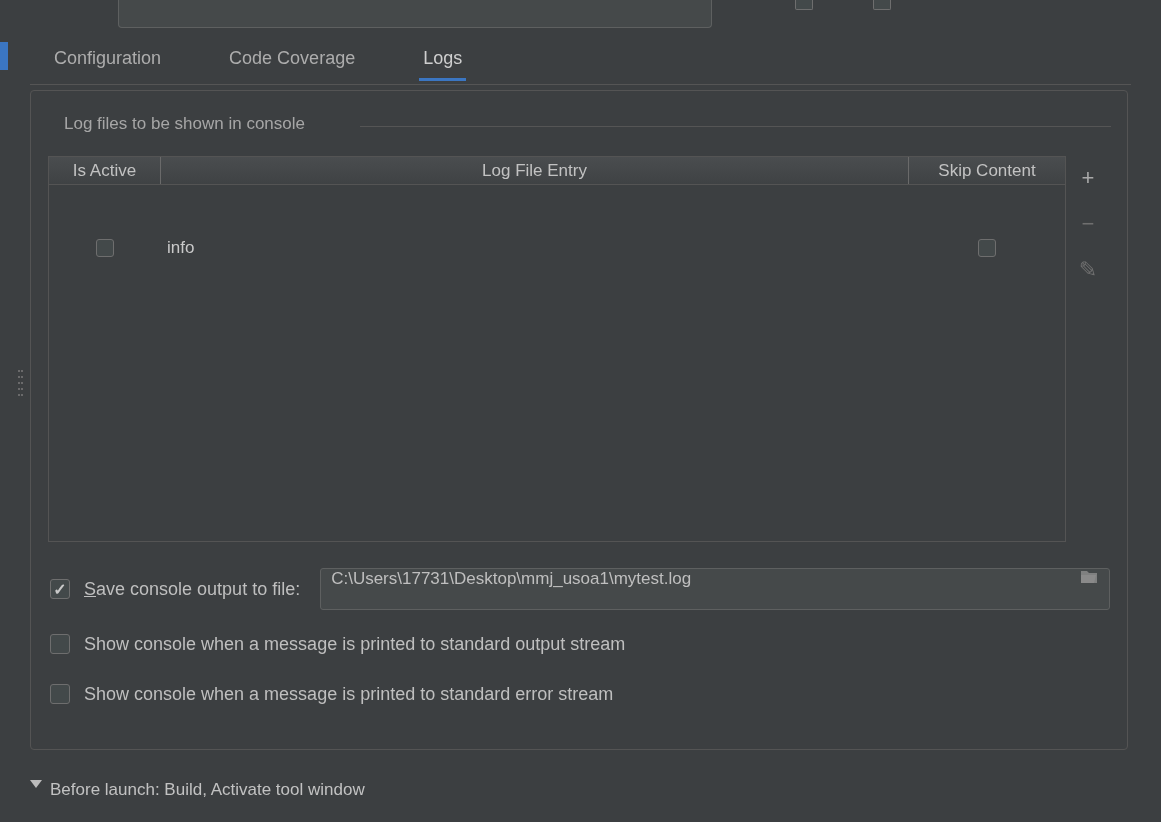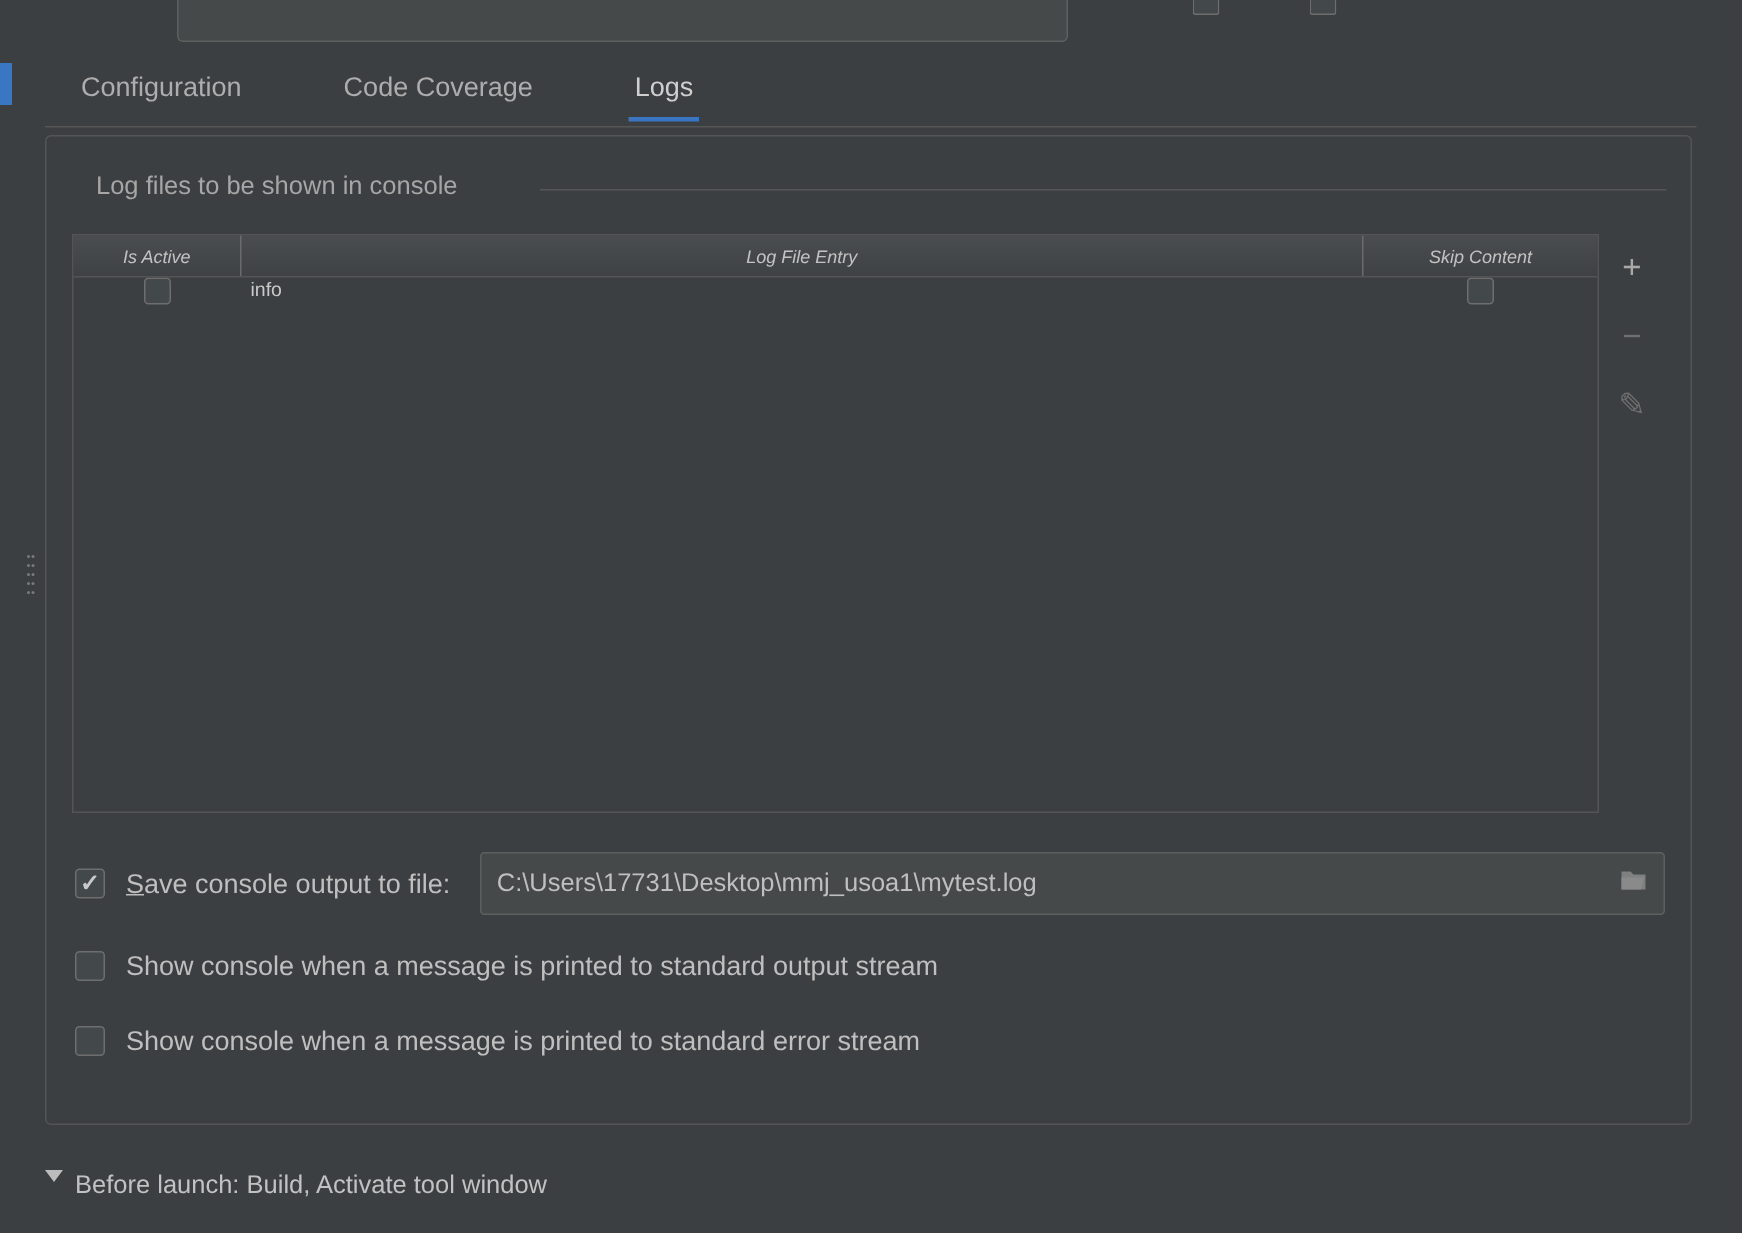--- a/index.html
+++ b/index.html
@@ -74,34 +74,34 @@
     position: absolute; left: 48px; top: 156px;
     width: 1018px; height: 386px;
     border: 1px solid #545454;
     background: #3c3f41;
     display: flex; flex-direction: column;
   }
   .thead {
     display: flex; height: 28px;
     background: linear-gradient(#4a4d4f, #3f4244);
     border-bottom: 1px solid #545454;
-    color: #c2c2c2; font-size: 12px; font-style: italic;
+    color: #c2c2c2; font-size: 17px;
   }
   .th {
     display: flex; align-items: center; justify-content: center;
     border-right: 1px solid #6a6a6a; position: relative;
   }
   .th:last-child { border-right: none; }
   .th1 { width: 112px; }
   .th2 { flex: 1; }
   .th3 { width: 156px; }
   .tbody { flex: 1; overflow: hidden; }
   .trow {
-    display: flex; height: 30px; align-items: flex-start;
-    color: #c9c9c9; font-size: 13px;
+    display: flex; height: 30px; align-items: center;
+    color: #c9c9c9; font-size: 17px; margin-top: 48px;
   }
   .td1 { width: 112px; display:flex; justify-content:center; }
   .td2 { flex: 1; padding-left: 6px; }
   .td3 { width: 156px; display:flex; justify-content:center; }
   .cell-check {
     width: 18px; height: 18px;
     border: 1px solid #6e6e6e; border-radius: 3px;
     background: #43494a;
   }
   .side-buttons {
@@ -128,21 +128,21 @@
   }
   .checkbox.checked::after {
     content: "✓"; color: #c9c9c9; font-size: 16px; font-weight: bold;
   }
   .save-label { font-size: 18px; color: #bfbfbf; }
   .save-label u { text-decoration: underline; }
   .path-input {
     flex: 1; height: 42px; margin-left: 6px;
     border: 1px solid #5e6060; border-radius: 3px;
     background: #45494a;
-    display:flex; align-items:center; justify-content: space-between;
+    display:flex; align-items:flex-start; justify-content: space-between;
     padding: 0 10px; color: #bfbfbf; font-size: 17px; gap: 28px;
   }
   .folder-icon { color: #8a8a8a; }
   .opt-row {
     position: absolute; left: 50px;
     display: flex; gap: 14px;
     font-size: 18px; color: #bfbfbf;
   }
   .opt1 { top: 634px; }
   .opt2 { top: 684px; }

